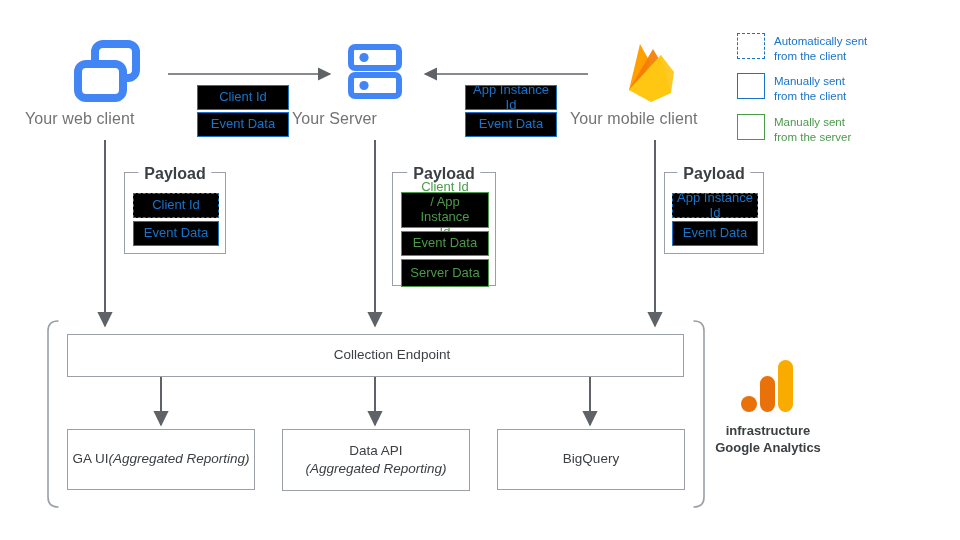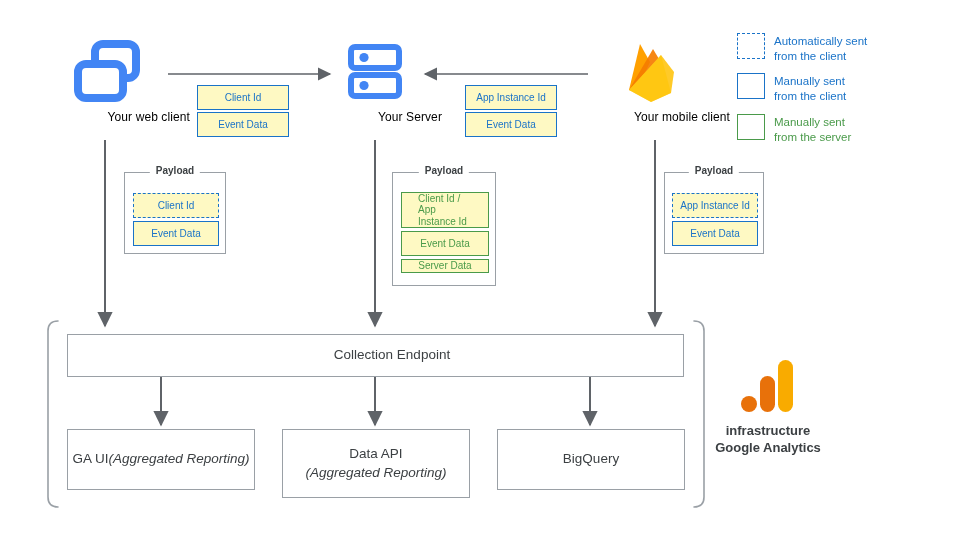--- a/index.html
+++ b/index.html
@@ -10,55 +10,56 @@
     font-family:"Liberation Sans", sans-serif;
     position:relative;
     overflow:hidden;
     color:#3c4043;
   }
   .stage { position:absolute; inset:0; }
   .abs { position:absolute; }
 
   
   .node-label{
-    font-size:12px;
-    color:#000000;
-    text-align:right;
+    font-size:16px;
+    color:#737373;
+    text-align:left;
     white-space:nowrap;
     letter-spacing:0.1px;
   }
 
   
   .chip{
     border:1.3px solid #1a73c8;
     color:#1a73c8;
-    font-size:10px;
+    font-size:13px;
     display:flex;
     align-items:center;
     justify-content:center;
-    background:#fef9c3;
+    text-align:center;
+    background:#000000;
     line-height:1.15;
   }
   .chip.dashed{ border-style:dashed; }
   .chip.green{ border-color:#4a9a4a; color:#4a9a4a; }
 
   
   .payload{
     position:absolute;
     border:1px solid #9aa0a6;
     background:#fff;
   }
   .payload-title{
     position:absolute;
     top:-8px;
     left:50%;
     transform:translateX(-50%);
     background:#fff;
     padding:0 6px;
-    font-size:10px;
+    font-size:16px;
     font-weight:bold;
     color:#3c4043;
     white-space:nowrap;
   }
 
   
   .obox{
     position:absolute;
     border:1px solid #9aa0a6;
     background:#fff;
@@ -170,37 +171,37 @@
   <div class="payload" style="left:124px;top:172px;width:102px;height:82px;">
     <div class="payload-title">Payload</div>
     <div class="chip dashed abs" style="left:8px;top:20px;width:86px;height:25px;">Client Id</div>
     <div class="chip abs" style="left:8px;top:48px;width:86px;height:25px;">Event Data</div>
   </div>
 
   <div class="payload" style="left:392px;top:172px;width:104px;height:114px;">
     <div class="payload-title">Payload</div>
     <div class="chip green abs" style="left:8px;top:19px;width:88px;height:36px;padding:0 16px;">Client Id / App Instance Id</div>
     <div class="chip green abs" style="left:8px;top:58px;width:88px;height:25px;">Event Data</div>
-    <div class="chip green abs" style="left:8px;top:86px;width:88px;height:14px;">Server Data</div>
+    <div class="chip green abs" style="left:8px;top:86px;width:88px;height:28px;">Server Data</div>
   </div>
 
   <div class="payload" style="left:664px;top:172px;width:100px;height:82px;">
     <div class="payload-title">Payload</div>
     <div class="chip dashed abs" style="left:7px;top:20px;width:86px;height:25px;">App Instance Id</div>
     <div class="chip abs" style="left:7px;top:48px;width:86px;height:25px;">Event Data</div>
   </div>
 
   <div class="obox" style="left:67px;top:334px;width:617px;height:43px;padding-left:33px;">Collection Endpoint</div>
 
   <div class="obox" style="left:67px;top:429px;width:188px;height:61px;flex-direction:row;">
     <span>GA UI</span>
     <span class="sub">(Aggregated Reporting)</span>
   </div>
 
-  <div class="obox" style="left:282px;top:429px;width:188px;height:69px;flex-direction:column;">
+  <div class="obox" style="left:282px;top:429px;width:188px;height:62px;flex-direction:column;">
     <span>Data API</span>
     <span class="sub">(Aggregated Reporting)</span>
   </div>
 
   <div class="obox" style="left:497px;top:429px;width:188px;height:61px;flex-direction:row;padding:12px 6px;">
     <span>BigQuery</span>
   </div>
 
   <div class="abs" style="left:740px;top:358px;">
     <svg width="56" height="56" viewBox="0 0 56 56">

